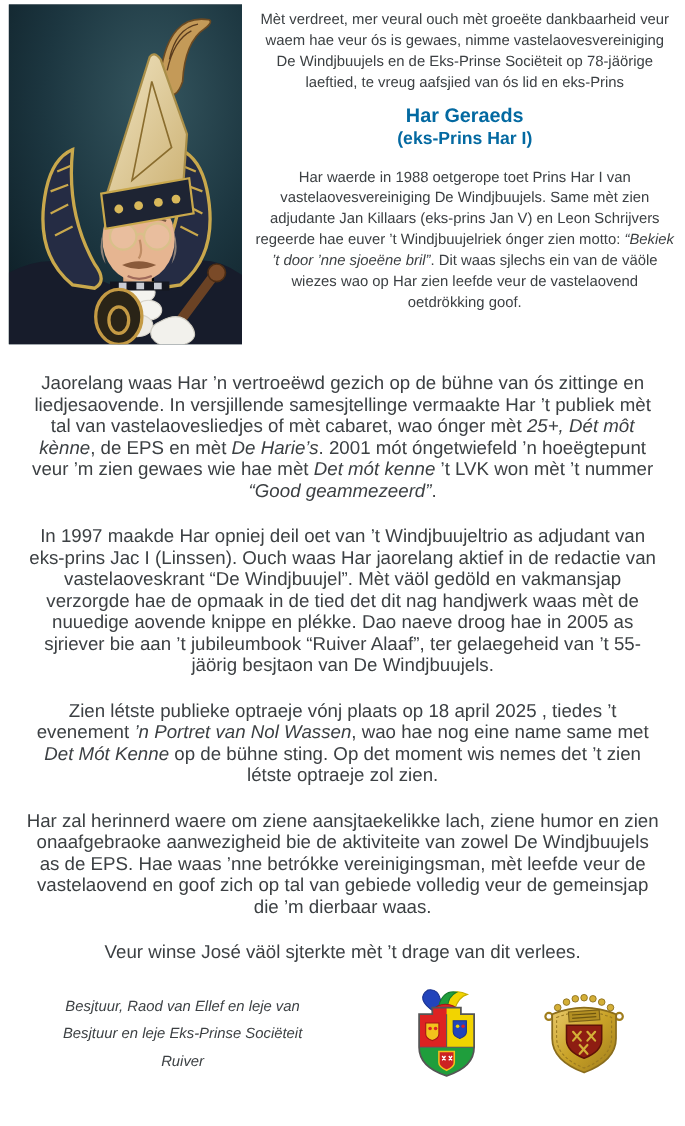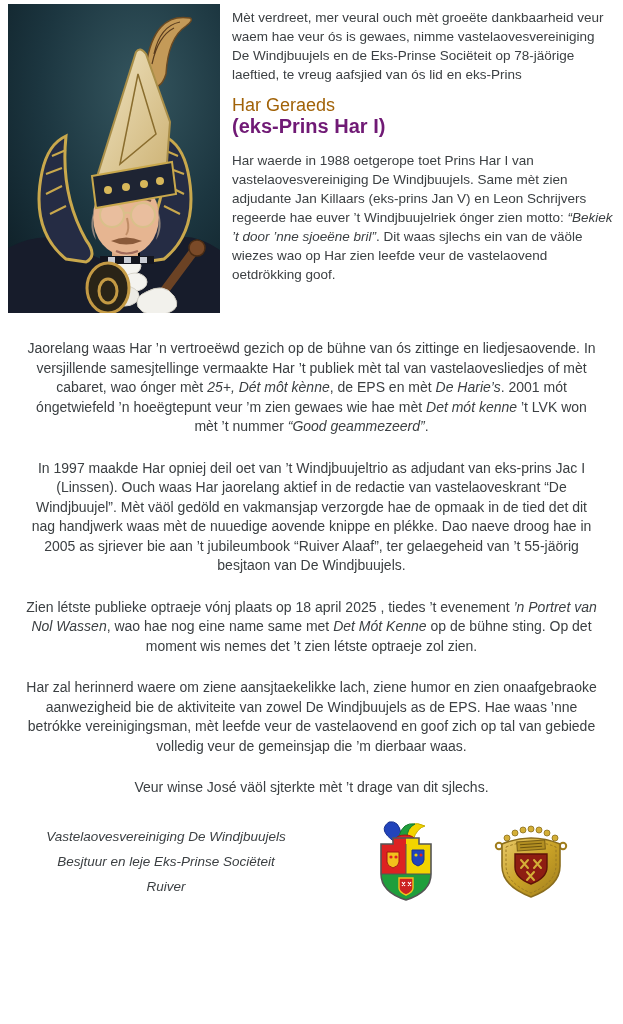--- a/index.html
+++ b/index.html
@@ -1,26 +1,26 @@
 <!DOCTYPE html>
 <html><head>
 <meta charset="utf-8">
 <style>
   html,body{margin:0;padding:0;background:#ffffff;}
   body{width:623px;font-family:"Liberation Sans",sans-serif;color:#3c4043;}
   .page{width:623px;min-height:1024px;background:#fff;overflow:hidden;}
   .top{display:flex;padding:4px 8px 0 8px;}
   .photo{width:212px;height:309px;flex:none;background:#132630;}
   .photo svg{display:block;}
-  .right-col{flex:1;padding:4px 2px 0 12px;font-size:13.5px;line-height:19px;}
+  .right-col{flex:1;padding:4px 2px 0 12px;text-align:center;font-size:13.5px;line-height:19px;}
   .right-col p{margin:0;}
-  .name{font-size:18px;line-height:21px;font-weight:normal;color:#a16207;margin-top:11px;}
-  .subtitle{font-size:20px;line-height:21px;font-weight:bold;color:#701a75;}
+  .name{font-size:18px;line-height:21px;font-weight:bold;color:#0369a1;margin-top:11px;}
+  .subtitle{font-size:16px;line-height:21px;font-weight:bold;color:#0369a1;}
   .bio{margin-top:14px !important;}
-  .main{padding:0 23px;text-align:center;font-size:14px;line-height:19.5px;margin-top:26px;}
+  .main{padding:0 23px;text-align:center;font-size:17px;line-height:19.5px;margin-top:26px;}
   .main p{margin:0 0 22px;}
   .it{font-style:italic;}
   .footer{display:flex;align-items:center;padding:0 0 10px 40px;margin-top:20px;}
   .signature{width:252px;text-align:center;font-style:italic;font-size:13.5px;line-height:25px;color:#3c4043;}
   .logos{display:flex;align-items:center;gap:54px;margin-left:auto;margin-right:52px;}
 </style>
 </head>
 <body>
 
 <div class="page">
@@ -101,26 +101,26 @@
       <div class="subtitle">(eks-Prins Har I)</div>
       <p class="bio"><span>Har waerde in 1988 oetgerope toet Prins Har I van vastelaovesvereiniging De Windjbuujels. Same mèt zien adjudante Jan Killaars (eks-prins Jan V) en Leon Schrijvers regeerde hae euver ’t Windjbuujelriek ónger zien motto: </span><span class="it">“Bekiek ’t door ’nne sjoeëne bril”</span><span>. Dit waas sjlechs ein van de väöle wiezes wao op Har zien leefde veur de vastelaovend oetdrökking goof.</span></p>
     </div>
   </div>
 
   <div class="main">
     <p><span>Jaorelang waas Har ’n vertroeëwd gezich op de bühne van ós zittinge en liedjesaovende. In versjillende samesjtellinge vermaakte Har ’t publiek mèt tal van vastelaovesliedjes of mèt cabaret, wao ónger mèt </span><span class="it">25+, Dét môt kènne</span><span>, de EPS en mèt </span><span class="it">De Harie’s</span><span>. 2001 mót óngetwiefeld ’n hoeëgtepunt veur ’m zien gewaes wie hae mèt </span><span class="it">Det mót kenne</span><span> ’t LVK won mèt ’t nummer </span><span class="it">“Good geammezeerd”</span><span>.</span></p>
     <p><span>In 1997 maakde Har opniej deil oet van ’t Windjbuujeltrio as adjudant van eks-prins Jac I (Linssen). Ouch waas Har jaorelang aktief in de redactie van vastelaoveskrant “De Windjbuujel”. Mèt väöl gedöld en vakmansjap verzorgde hae de opmaak in de tied det dit nag handjwerk waas mèt de nuuedige aovende knippe en plékke. Dao naeve droog hae in 2005 as sjriever bie aan ’t jubileumbook “Ruiver Alaaf”, ter gelaegeheid van ’t 55-jäörig besjtaon van De Windjbuujels.</span></p>
     <p><span>Zien létste publieke optraeje vónj plaats op 18 april 2025 , tiedes ’t evenement </span><span class="it">’n Portret van Nol Wassen</span><span>, wao hae nog eine name same met </span><span class="it">Det Mót Kenne</span><span> op de bühne sting. Op det moment wis nemes det ’t zien létste optraeje zol zien.</span></p>
     <p><span>Har zal herinnerd waere om ziene aansjtaekelikke lach, ziene humor en zien onaafgebraoke aanwezigheid bie de aktiviteite van zowel De Windjbuujels as de EPS. Hae waas ’nne betrókke vereinigingsman, mèt leefde veur de vastelaovend en goof zich op tal van gebiede volledig veur de gemeinsjap die ’m dierbaar waas.</span></p>
-    <p><span>Veur winse José väöl sjterkte mèt ’t drage van dit sjlechs.</span></p>
+    <p><span>Veur winse José väöl sjterkte mèt ’t drage van dit verlees.</span></p>
   </div>
 
   <div class="footer">
     <div class="signature">
-      <div>Vastelaovesvereiniging De Windjbuujels</div>
+      <div>Besjtuur, Raod van Ellef en leje van</div>
       <div>Besjtuur en leje Eks-Prinse Sociëteit Ruiver</div>
     </div>
 
     <div class="logos">
 
       <svg width="62" height="84" viewBox="0 0 62 84" xmlns="http://www.w3.org/2000/svg">
         <defs>
           <clipPath id="crestClip">
             <path d="M6,24 h12 v-6 h26 v6 h12 v30 q0,18 -25,26 q-25,-8 -25,-26 Z"></path>
           </clipPath>

